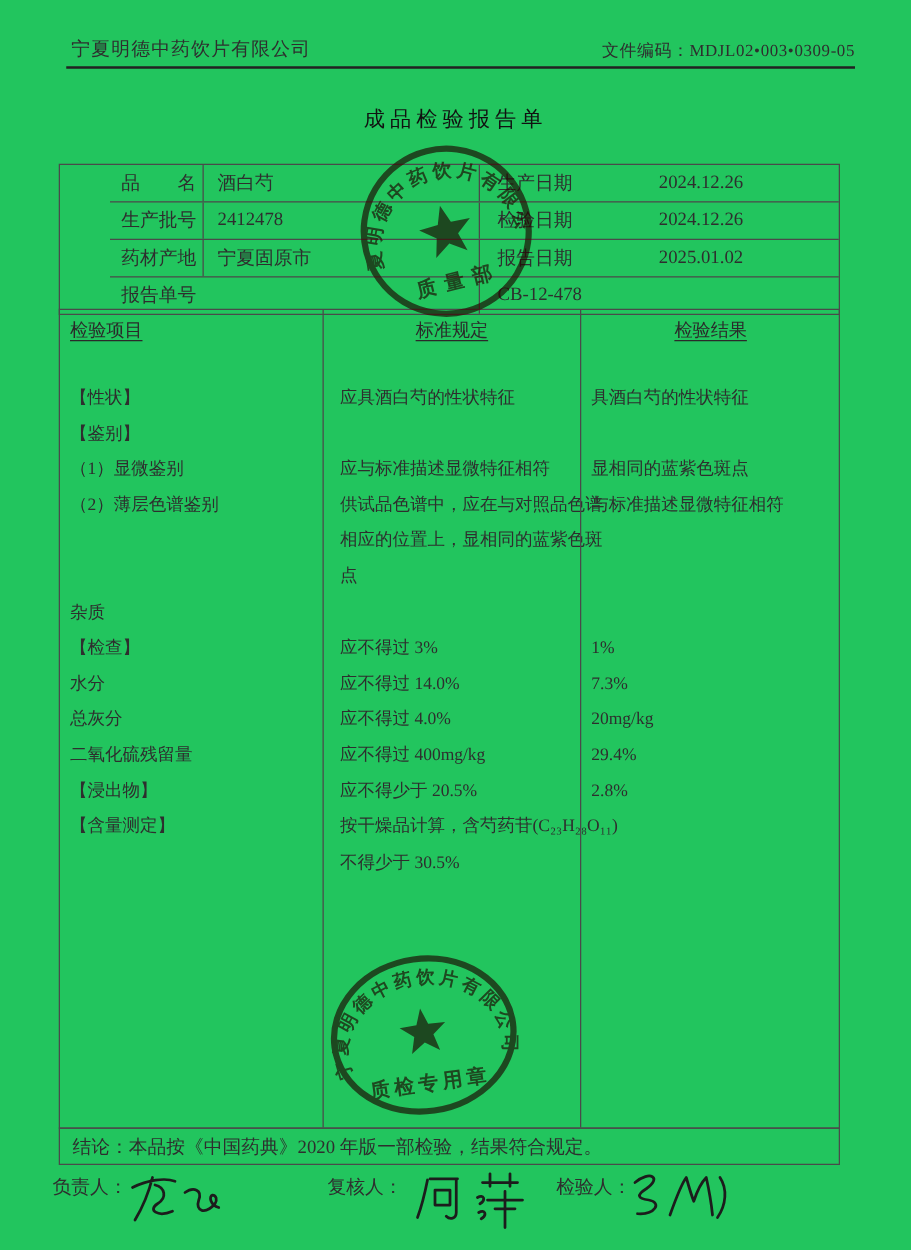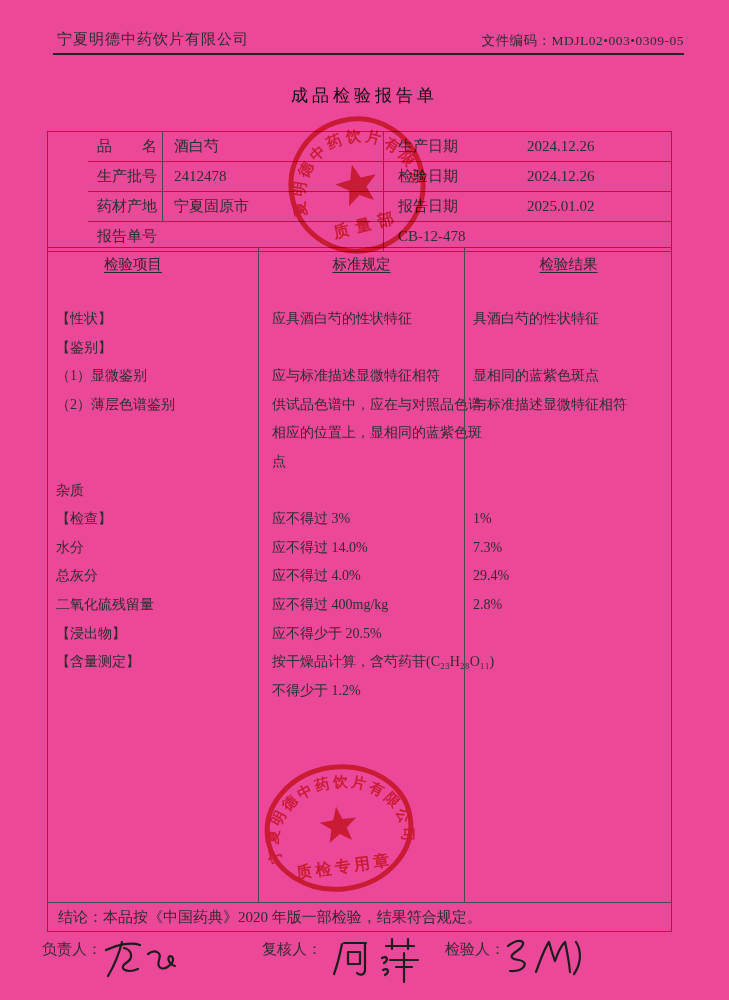--- a/index.html
+++ b/index.html
@@ -1,16 +1,16 @@
 <!DOCTYPE html>
 <html><head>
 <meta charset="utf-8">
 <style>
   html,body{margin:0;padding:0;background:#fff;}
-  .page{position:relative;width:729px;height:1000px;background:#ec4899;overflow:hidden;
+  .page{position:relative;width:729px;height:1000px;background:#22c55e;overflow:hidden;
         font-family:"Liberation Serif","DejaVu Serif",serif;color:#2e2e2e;}
   
   .hdr-left{position:absolute;left:57px;top:30px;font-size:15px;letter-spacing:1px;}
   .hdr-right{position:absolute;right:45px;top:32px;font-size:13.5px;letter-spacing:.5px;}
   .hdr-rule{position:absolute;left:53px;right:45px;top:53px;height:2px;background:#222;}
   
   .title{position:absolute;left:0;right:0;top:84px;text-align:center;font-size:17px;
          font-weight:normal;letter-spacing:4px;color:#111;}
   
   .info{position:absolute;left:47px;top:131px;width:625px;border:1px solid #4a4a4a;box-sizing:border-box;background:transparent;padding-left:40px;}
@@ -23,21 +23,21 @@
   .date-label{display:inline-block;padding-left:14px;width:93px;}
   .ic-repno{width:296px;border-right:1px solid #4a4a4a;padding-left:9px;}
   .ic-repval{flex:1;padding-left:14px;}
   
   .mtable{position:absolute;left:47px;top:247px;width:625px;height:656px;border:1px solid #4a4a4a;box-sizing:border-box;}
   .mcol{position:absolute;top:0;bottom:0;box-sizing:border-box;}
   .mcol1{left:0;width:210px;}
   .mcol2{left:210px;width:206px;border-left:1px solid #4a4a4a;}
   .mcol3{left:416px;width:208px;border-left:1px solid #4a4a4a;}
   .mhead{position:absolute;top:7px;font-size:14.5px;text-decoration:underline;text-underline-offset:3px;color:#2a2a2a;}
-  .mhead-item{left:8px;margin-left:48px;}
+  .mhead-item{left:8px;}
   .mhead-center{left:0;right:0;text-align:center;}
   .lines{position:absolute;top:57px;left:0;right:0;}
   .line{height:28.6px;line-height:28.6px;font-size:14px;white-space:nowrap;}
   .mcol1 .line{padding-left:8px;}
   .mcol2 .line{padding-left:13px;}
   .mcol3 .line{padding-left:8px;}
   
   .conclusion{position:absolute;left:47px;top:902px;width:625px;height:30px;border:1px solid #4a4a4a;
               box-sizing:border-box;display:flex;align-items:center;padding-left:10px;font-size:15px;}
   
@@ -127,35 +127,36 @@
         <div class="line">供试品色谱中，应在与对照品色谱</div>
         <div class="line">相应的位置上，显相同的蓝紫色斑</div>
         <div class="line">点</div>
         <div class="line"></div>
         <div class="line">应不得过 3%</div>
         <div class="line">应不得过 14.0%</div>
         <div class="line">应不得过 4.0%</div>
         <div class="line">应不得过 400mg/kg</div>
         <div class="line">应不得少于 20.5%</div>
         <div class="line">按干燥品计算，含芍药苷(C₂₃H₂₈O₁₁)</div>
-        <div class="line">不得少于 1.2%</div>
+        <div class="line">不得少于 30.5%</div>
       </div>
     </div>
     <div class="mcol mcol3">
       <div class="mhead mhead-center">检验结果</div>
       <div class="lines">
         <div class="line">具酒白芍的性状特征</div>
         <div class="line"></div>
         <div class="line">显相同的蓝紫色斑点</div>
         <div class="line">与标准描述显微特征相符</div>
         <div class="line"></div>
         <div class="line"></div>
         <div class="line"></div>
         <div class="line">1%</div>
         <div class="line">7.3%</div>
+        <div class="line">20mg/kg</div>
         <div class="line">29.4%</div>
         <div class="line">2.8%</div>
         <div class="line"></div>
       </div>
     </div>
   </div>
 
   <div class="conclusion">结论：本品按《中国药典》2020 年版一部检验，结果符合规定。</div>
 
   <div class="sigrow">

